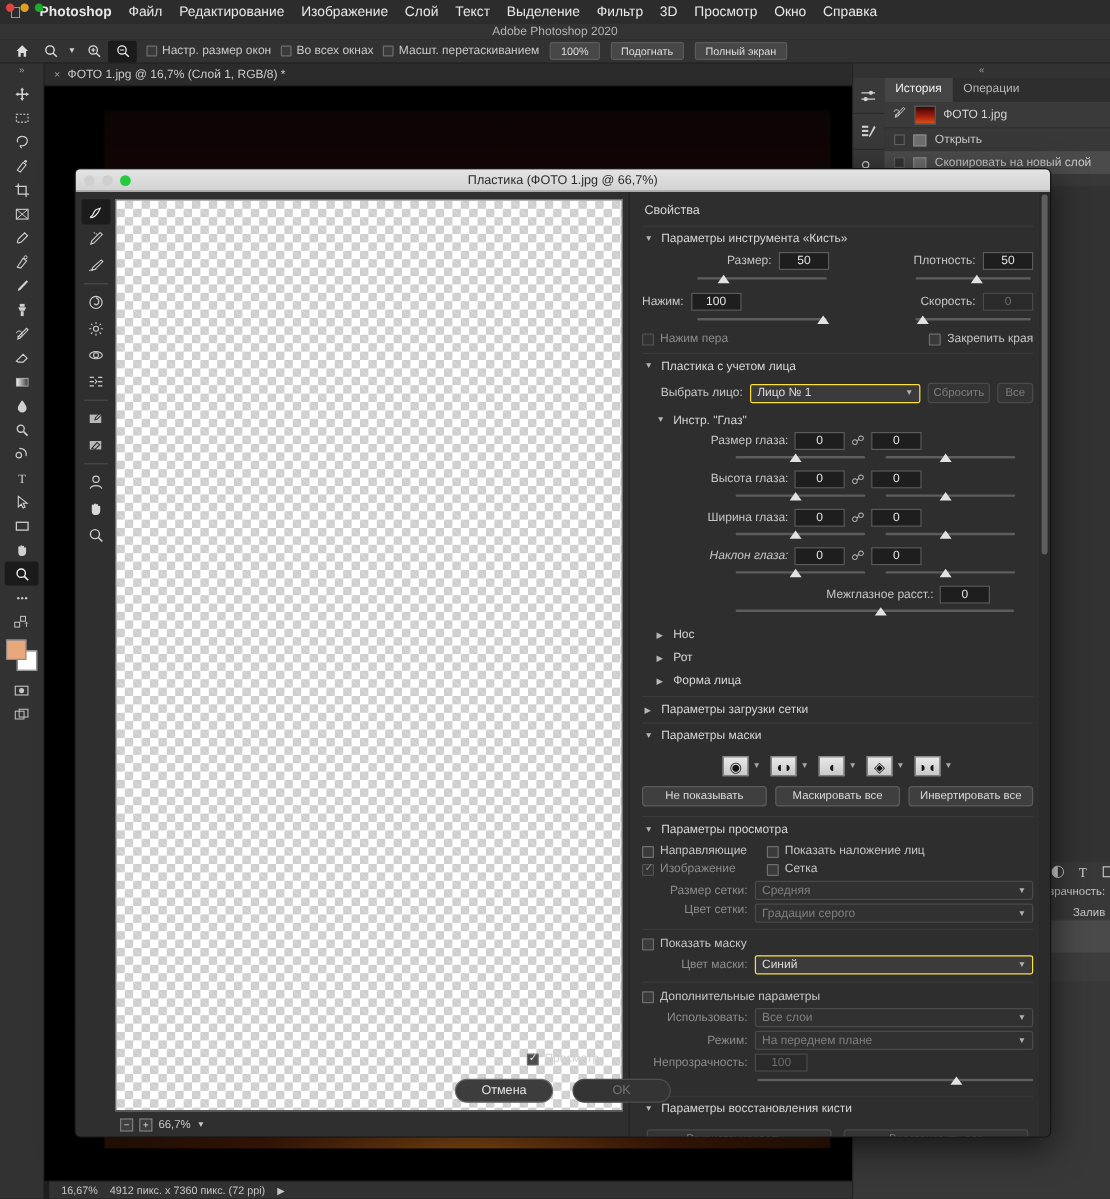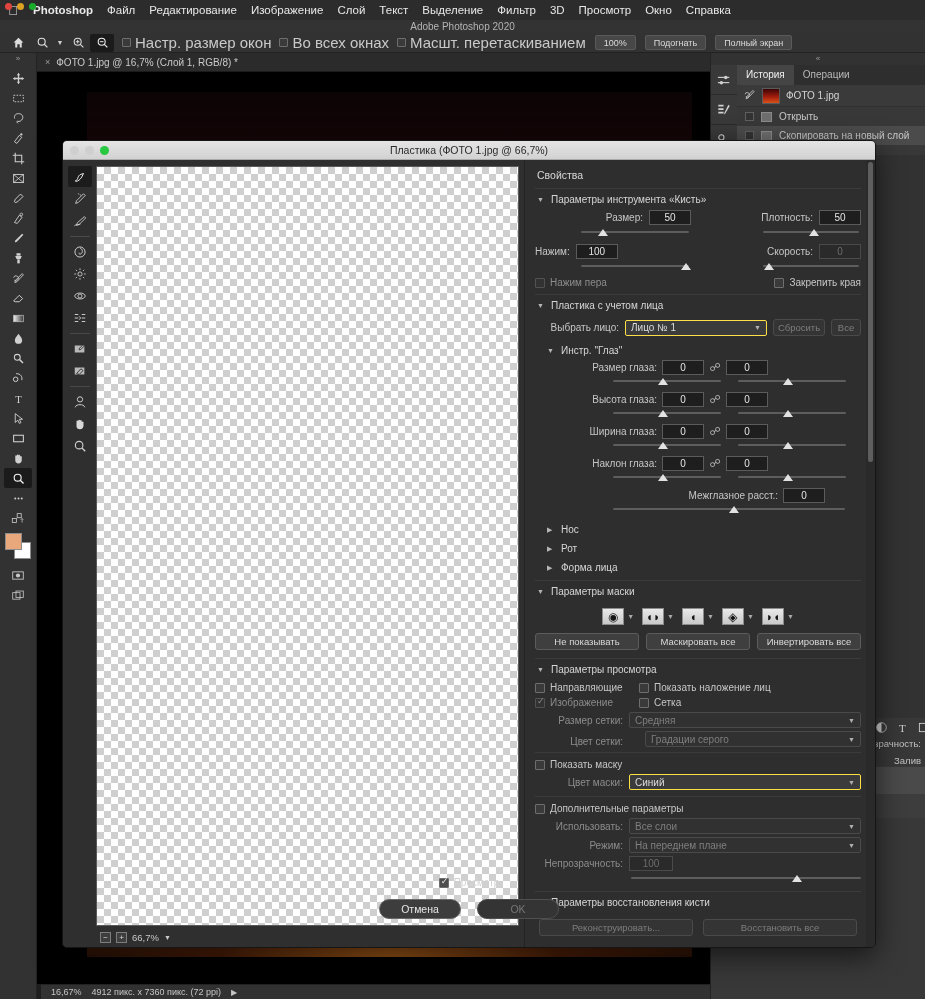--- a/index.html
+++ b/index.html
@@ -36,21 +36,21 @@
   }
 
   
   .optionsbar {
     position: absolute; top: 33px; left: 0; width: 925px; height: 20px;
     background: #323232; border-bottom: 1px solid #222;
     display: flex; align-items: center; gap: 0px; padding-left: 6px;
   }
   .ob-icon { width: 24px; height: 18px; display:flex; align-items:center; justify-content:center; color:#cfcfcf; }
   .ob-icon.sel { background: #1b1b1b; border-radius: 2px; }
-  .ob-chk { display: flex; align-items: center; gap: 4px; margin-left: 8px; font-size: 15px; color: #c9c9c9; white-space: nowrap;}
+  .ob-chk { display: flex; align-items: center; gap: 4px; margin-left: 8px; font-size: 10px; color: #c9c9c9; white-space: nowrap;}
   .ob-chk .bx { width: 9px; height: 9px; border: 1px solid #6e6e6e; background: #3a3a3a; border-radius: 1px; }
   .ob-btn {
     margin-left: 9px; height: 15px; padding: 0 8px; line-height: 15px;
     background: #474747; border: 1px solid #5a5a5a; border-radius: 2px;
     font-size: 9px; color: #dcdcdc; white-space: nowrap;
   }
 
   
   .leftbar {
     position: absolute; top: 53px; left: 0; width: 37px; height: 946px;
@@ -763,21 +763,21 @@
               </div>
               <div class="slider" style="width:108px; margin-left:12px;">
                 <span class="track"></span>
                   <span class="knob" style="left:42%"></span>
               </div>
             </div>
           </div>
 
           <div>
             <div style="display:flex; align-items:center; gap:5px;">
-              <span class="lbl" style="width:122px;">Наклон глаза:</span>
+              <span class="lbl" style="width:122px;font-style:italic;">Наклон глаза:</span>
               <span class="numbox">0</span>
               <span class="lnk">☍</span>
               <span class="numbox">0</span>
             </div>
             <div style="display:flex; gap:5px; margin:1px 0 6px 0;">
               <div class="slider" style="width:108px; margin-left:78px;">
                 <span class="track"></span>
                   <span class="knob" style="left:42%"></span>
               </div>
               <div class="slider" style="width:108px; margin-left:12px;">
@@ -804,20 +804,24 @@
           </div>
           <div class="sub-head">
             <span class="tri">▶</span>
             <span>Рот</span>
           </div>
           <div class="sub-head" style="padding-bottom:7px;">
             <span class="tri">▶</span>
             <span>Форма лица</span>
           </div>
 
+          <div class="sect-head">
+            <span class="tri">▶</span>
+            <span>Параметры загрузки сетки</span>
+          </div>
 
           <div class="sect-head">
             <span class="tri">▼</span>
             <span>Параметры маски</span>
           </div>
           <div class="maskicons">
             <span class="mi-wrap">
                 <span class="mi-box">
                   <span class="mi-dot">◉</span>
                 </span>
@@ -879,21 +883,21 @@
               <span>Сетка</span>
             </div>
           </div>
           <div class="row" style="align-items:center; gap:6px; margin-bottom:3px;">
             <span class="lbl ctxt dim" style="width:88px;color:#8c8c8c;">Размер сетки:</span>
             <span class="sel-box dim" style="flex:1;">
               <span>Средняя</span>
               <span class="caret">▼</span>
             </span>
           </div>
-          <div class="row" style="align-items:flex-end; gap:22px; margin-bottom:5px;">
+          <div class="row" style="align-items:flex-start; gap:6px; margin-bottom:5px;">
             <span class="lbl ctxt dim" style="width:88px;color:#8c8c8c;">Цвет сетки:</span>
             <span class="sel-box dim" style="flex:1;">
               <span>Градации серого</span>
               <span class="caret">▼</span>
             </span>
           </div>
 
           <div class="ckrow" style="border-top:1px solid #3b3b3b; padding-top:6px; margin-bottom:4px;">
             <span class="ck"></span>
             <span>Показать маску</span>

